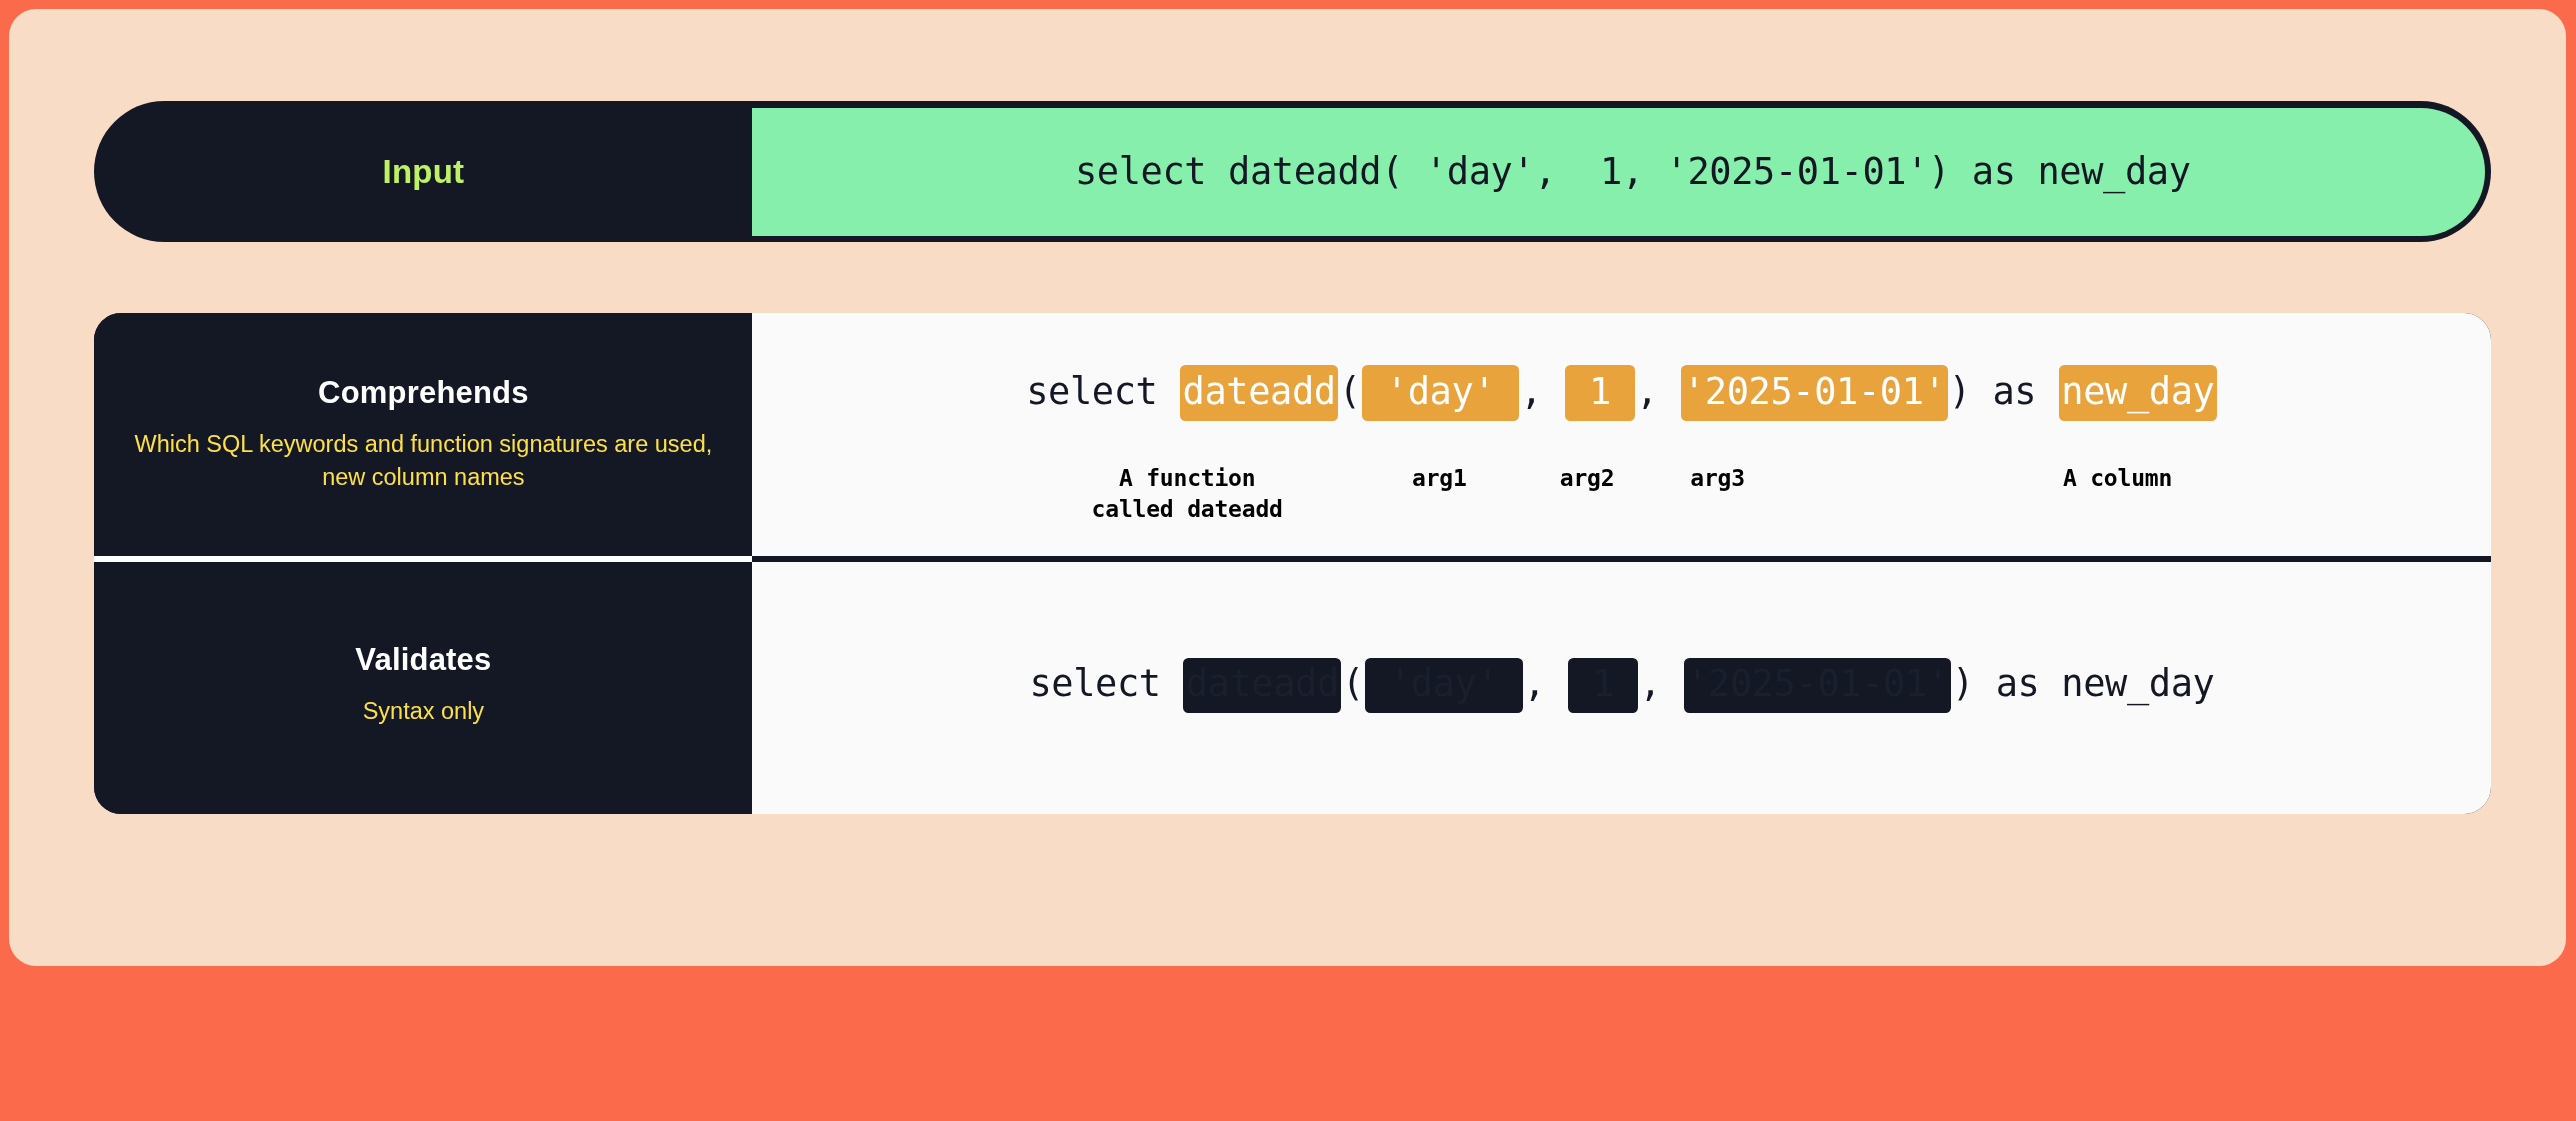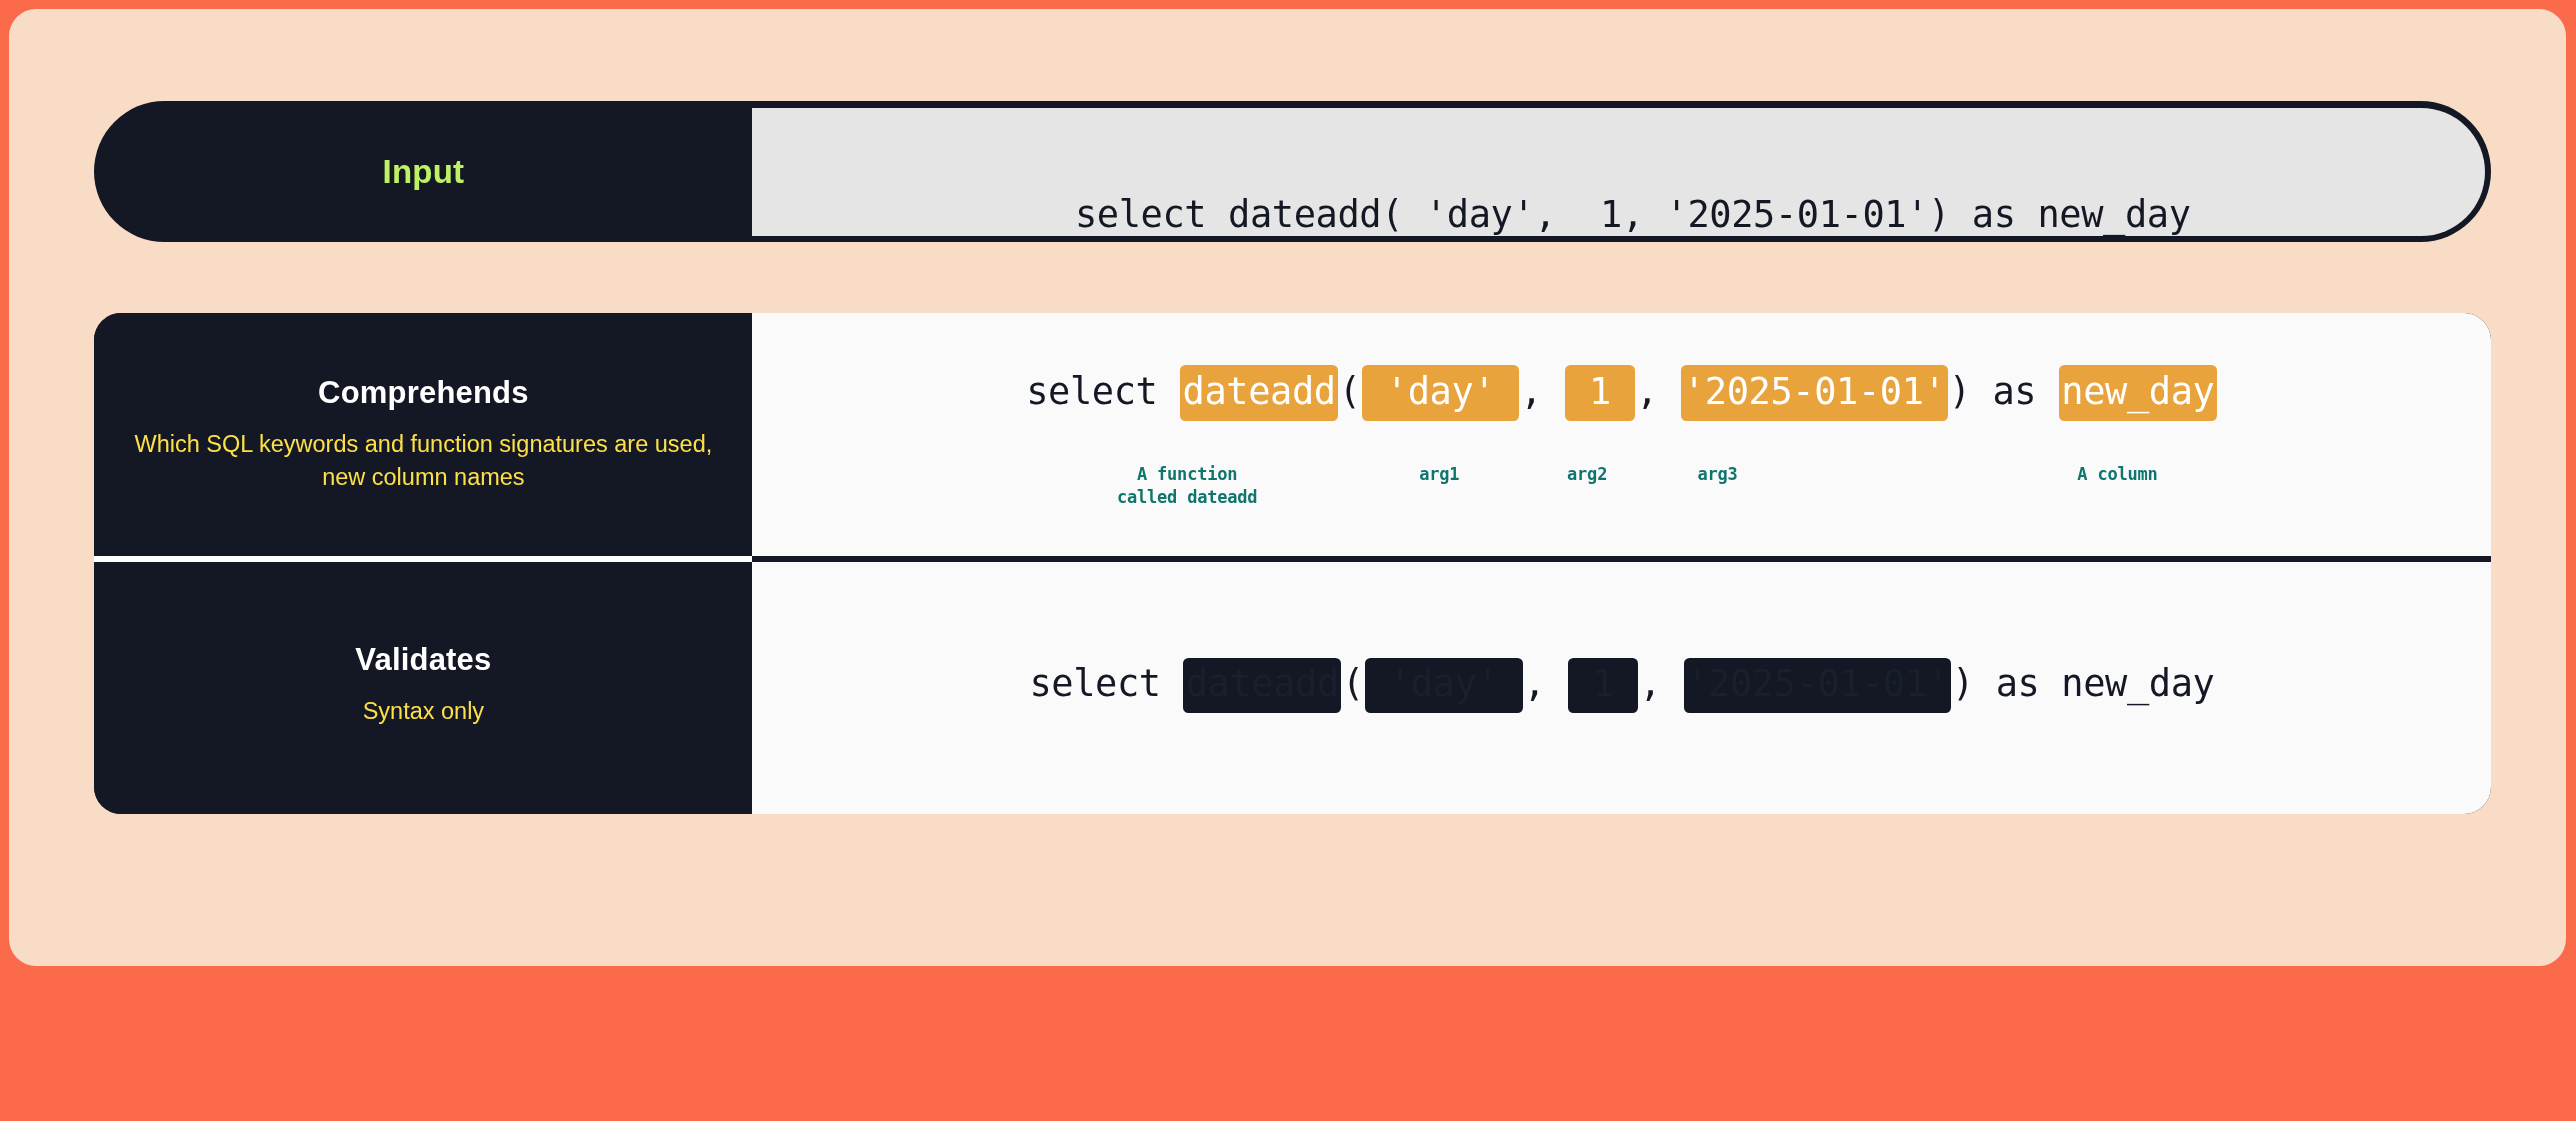--- a/index.html
+++ b/index.html
@@ -39,23 +39,23 @@
     width:658px;
     display:flex; align-items:center; justify-content:center;
     color:#bef264;
     font-size:33px; font-weight:bold;
     letter-spacing:0.2px;
     border-radius:72px 0 0 72px;
   }
   #input-code-wrap {
     flex:1;
     margin:6.3px 6.3px 6.3px 0;
-    background:#e5e5e5;
+    background:#86efac;
     border-radius:0 66px 66px 0;
-    display:flex; align-items:flex-end;padding-left:28px;
+    display:flex; align-items:center;padding-left:28px;
   }
   #input-code {
     width:100%;
     text-align:center;
     font-family:"DejaVu Sans Mono", monospace;
     font-size:37px;
     color:#141824;
     white-space:pre;
     letter-spacing:-0.4px;
   }
@@ -156,23 +156,23 @@
 
   
   #annot-area {
     position:absolute;
     left:0; right:0; top:150px;
     height:86px;
   }
   .annot {
     position:absolute;
     font-family:"DejaVu Sans Mono", monospace;
-    font-size:17px;
+    font-size:23px;
     font-weight:bold;
-    color:#0f766e;
+    color:#000000;
     text-align:center;
     line-height:1.32;
     white-space:pre;
     transform:translateX(-50%);
     letter-spacing:-0.2px;
   }
 
   
   #footer {
     position:absolute;

